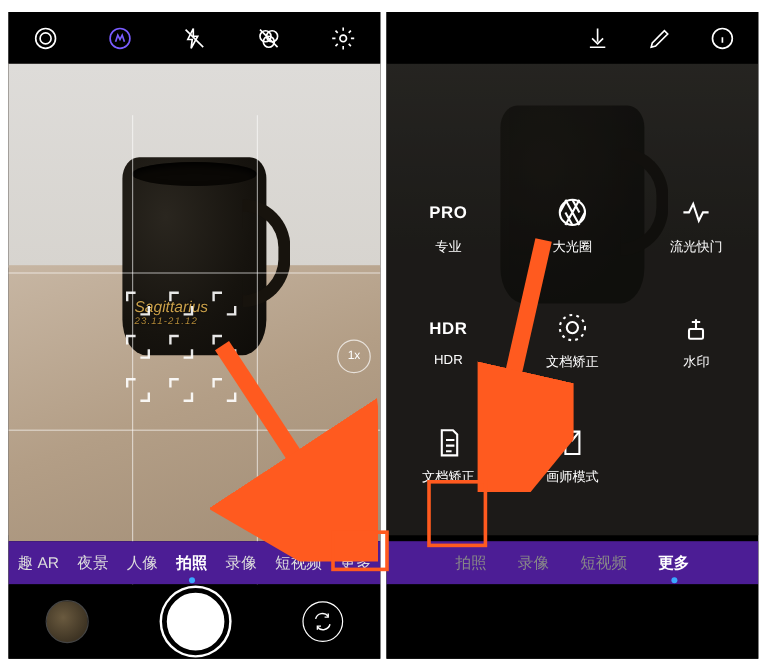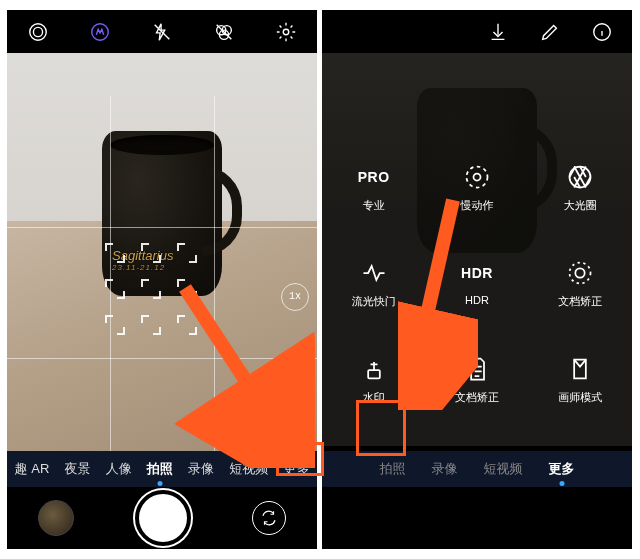--- a/index.html
+++ b/index.html
@@ -79,36 +79,36 @@
     width:20px; height:20px; position:relative;
   }
   .left .afgrid span::before, .left .afgrid span::after{
     content:""; position:absolute; width:6px; height:6px; border:2px solid rgba(255,255,255,.9);
   }
   .left .afgrid span::before{ left:0; top:0; border-right:none; border-bottom:none;}
   .left .afgrid span::after{ right:0; bottom:0; border-left:none; border-top:none;}
   .left .zoom {
     position:absolute; right:8px; top:230px; width:26px; height:26px;
     border:1px solid rgba(255,255,255,.7); border-radius:50%;
-    color:#fff; font-size:10px; line-height:26px; text-align:center;font-family:Liberation Mono, monospace;
+    color:#fff; font-size:10px; line-height:26px; text-align:center;
   }
   
   .topbar {
     position:absolute; top:0; left:0; width:100%; height:43px;
     display:flex; align-items:center; justify-content:space-around;
     background:#000;
   }
   .topicon { width:24px; height:24px; color:#fff; display:flex; align-items:center; justify-content:center;}
   .topicon svg{ width:22px; height:22px; stroke:#fff; fill:none; stroke-width:1.5;}
   .topicon.ai svg{ stroke:#7a5cff;}
   
   .modes {
     position:absolute; left:0; bottom:62px; width:100%; height:36px;
     display:flex; align-items:center; justify-content:space-around;
-    color:#ddd; font-size:13px; background:#0f172a;
+    color:#ddd; font-size:13px; background:#4c1d95;
   }
   .modes .mode{ white-space:nowrap; position:relative;}
   .modes .mode.active{ color:#fff; font-weight:600;}
   .modes .mode.active::after{
     content:""; position:absolute; left:50%; transform:translateX(-50%);
     bottom:-8px; width:5px; height:5px; background:#3aa7ff; border-radius:50%;
   }
   
   .shutterrow{
     position:absolute; left:0; bottom:0; width:100%; height:62px;
@@ -275,29 +275,20 @@
           </svg>
       </div>
     </div>
 
     <div class="moregrid">
       <div class="item">
         <div class="ic">
             <span class="txtbig">PRO</span>
           </div>
         <span>专业</span>
-      </div>
-      <div class="item">
-        <div class="ic">
-            <svg viewBox="0 0 24 24">
-              <circle cx="12" cy="12" r="9" stroke-dasharray="3 3"></circle>
-              <circle cx="12" cy="12" r="3"></circle>
-            </svg>
-          </div>
-        <span>慢动作</span>
       </div>
       <div class="item">
         <div class="ic">
             <svg viewBox="0 0 24 24">
               <circle cx="12" cy="12" r="9"></circle>
               <path d="M12 3l5 9M21 12l-5 9M12 21l-5-9M3 12l5-9M7 3l10 18M17 3L7 21"></path>
             </svg>
           </div>
         <span>大光圈</span>
       </div>

